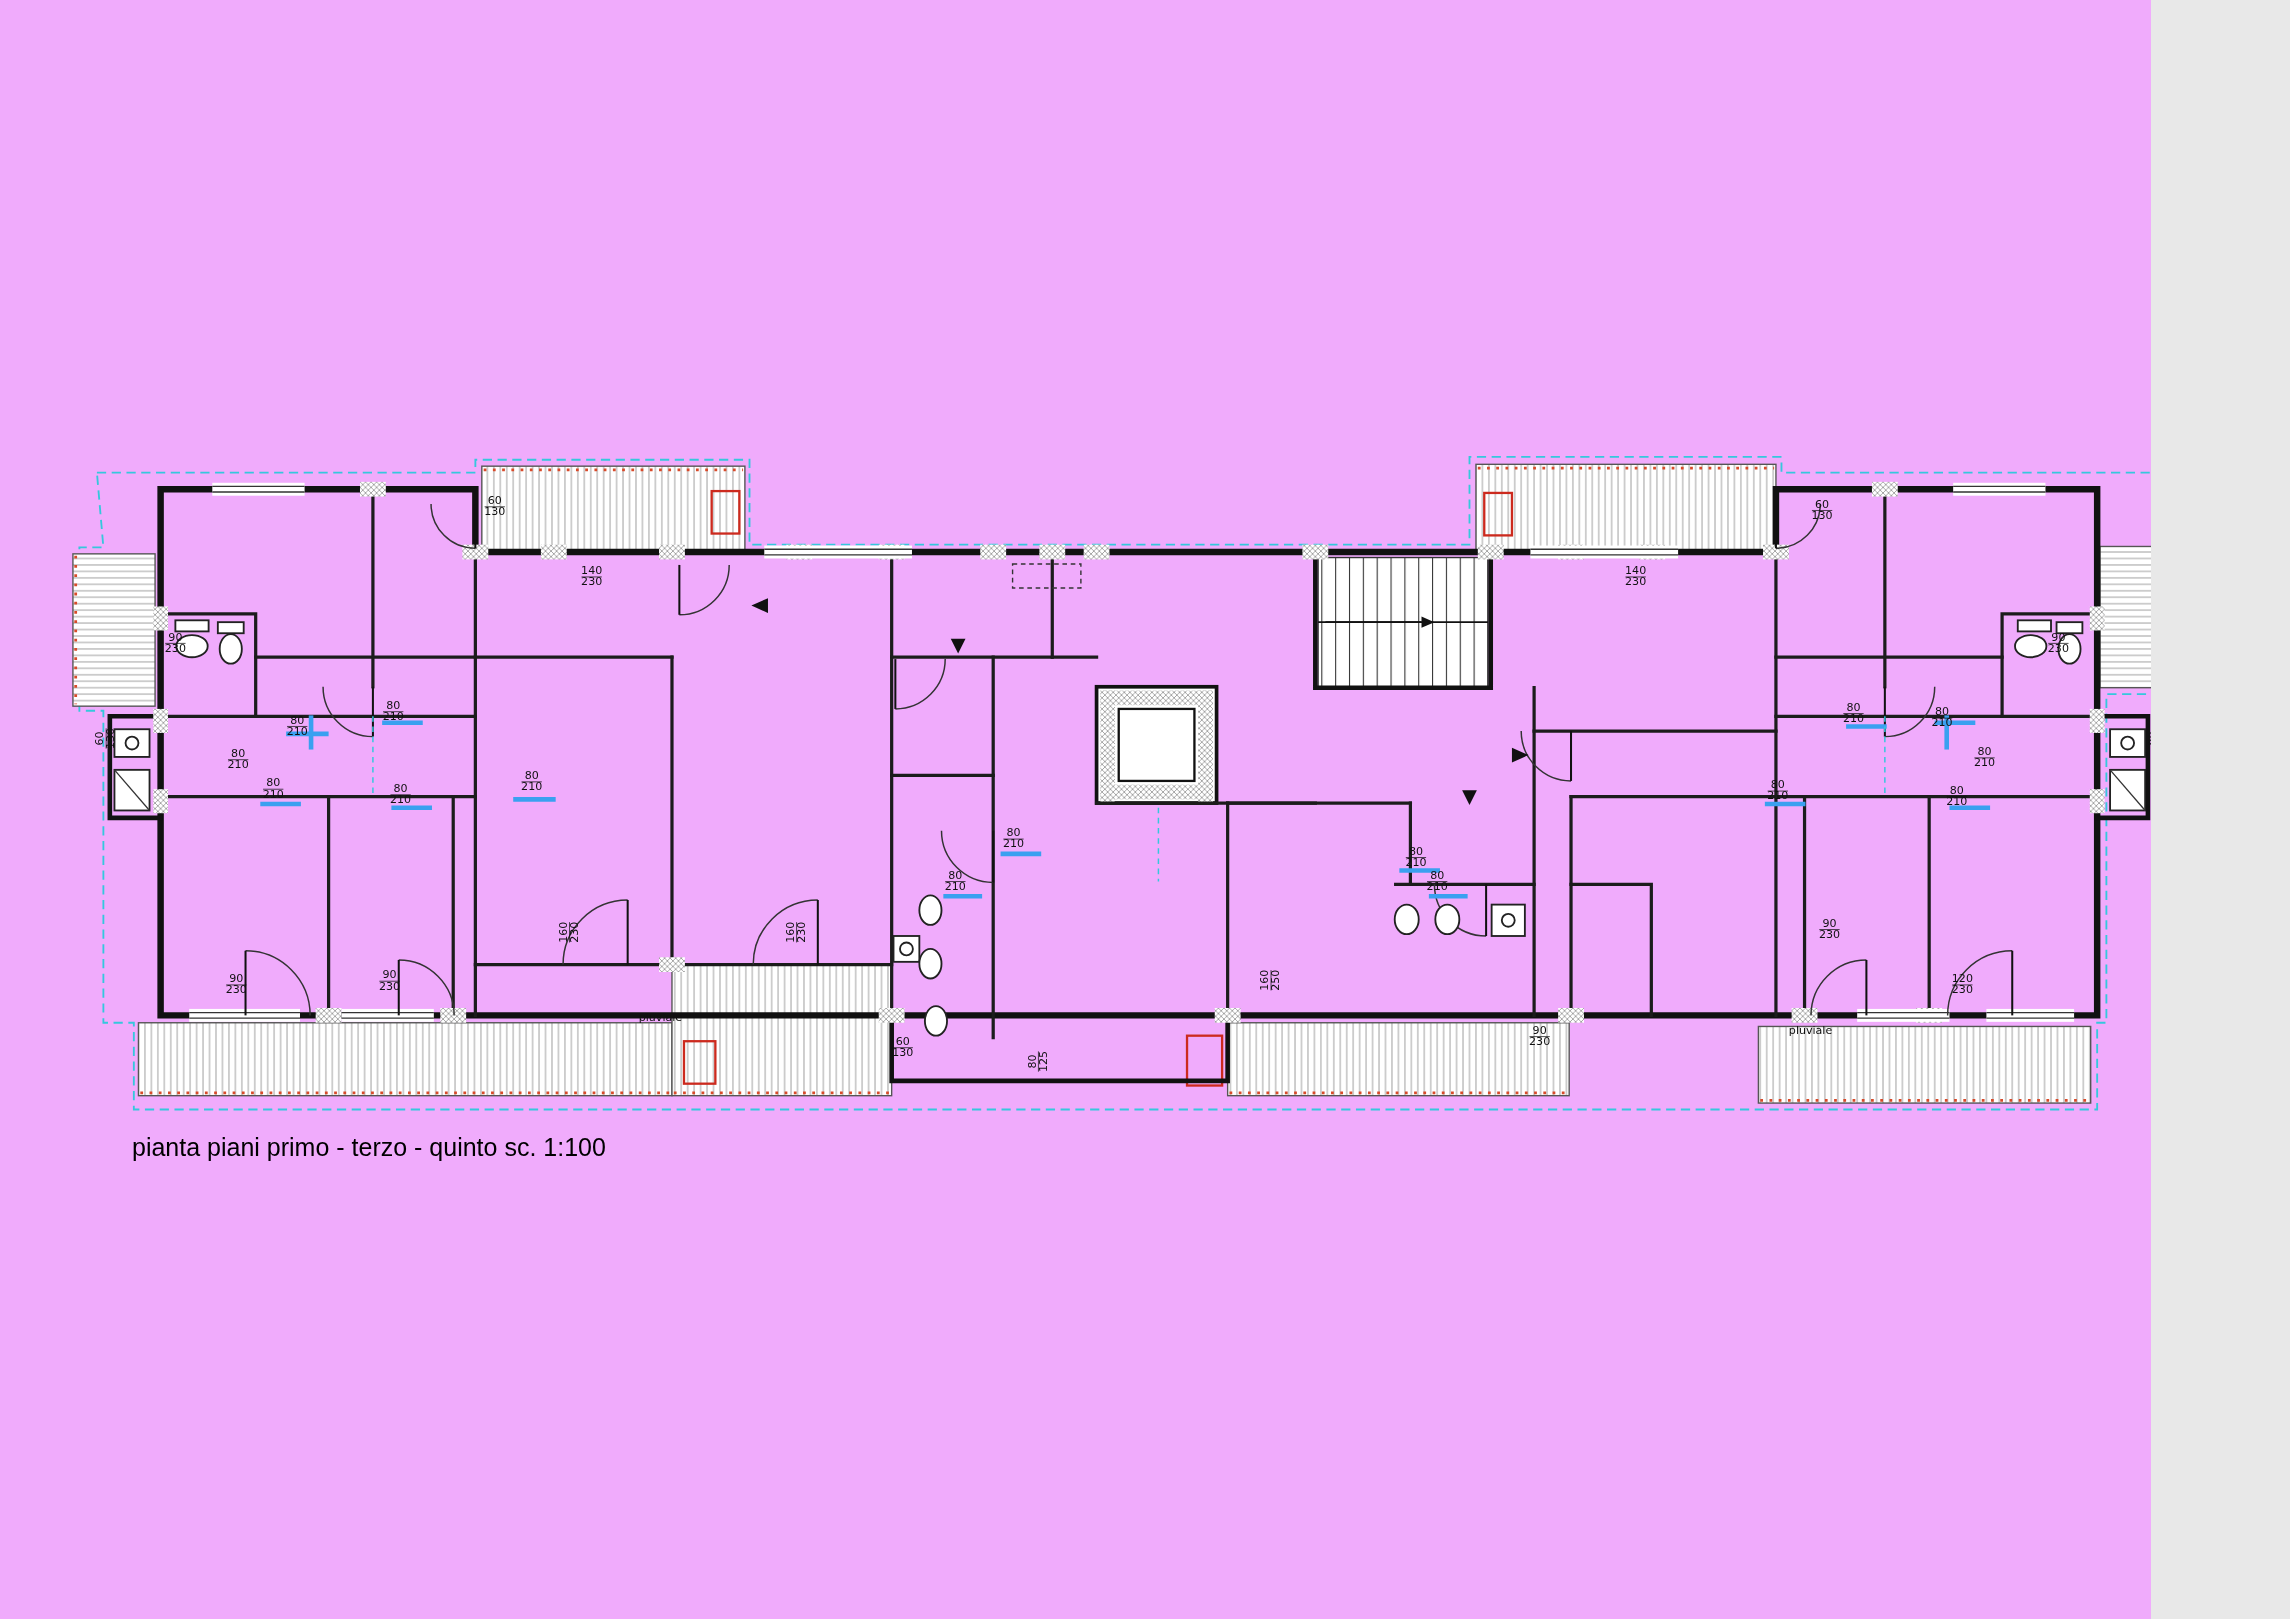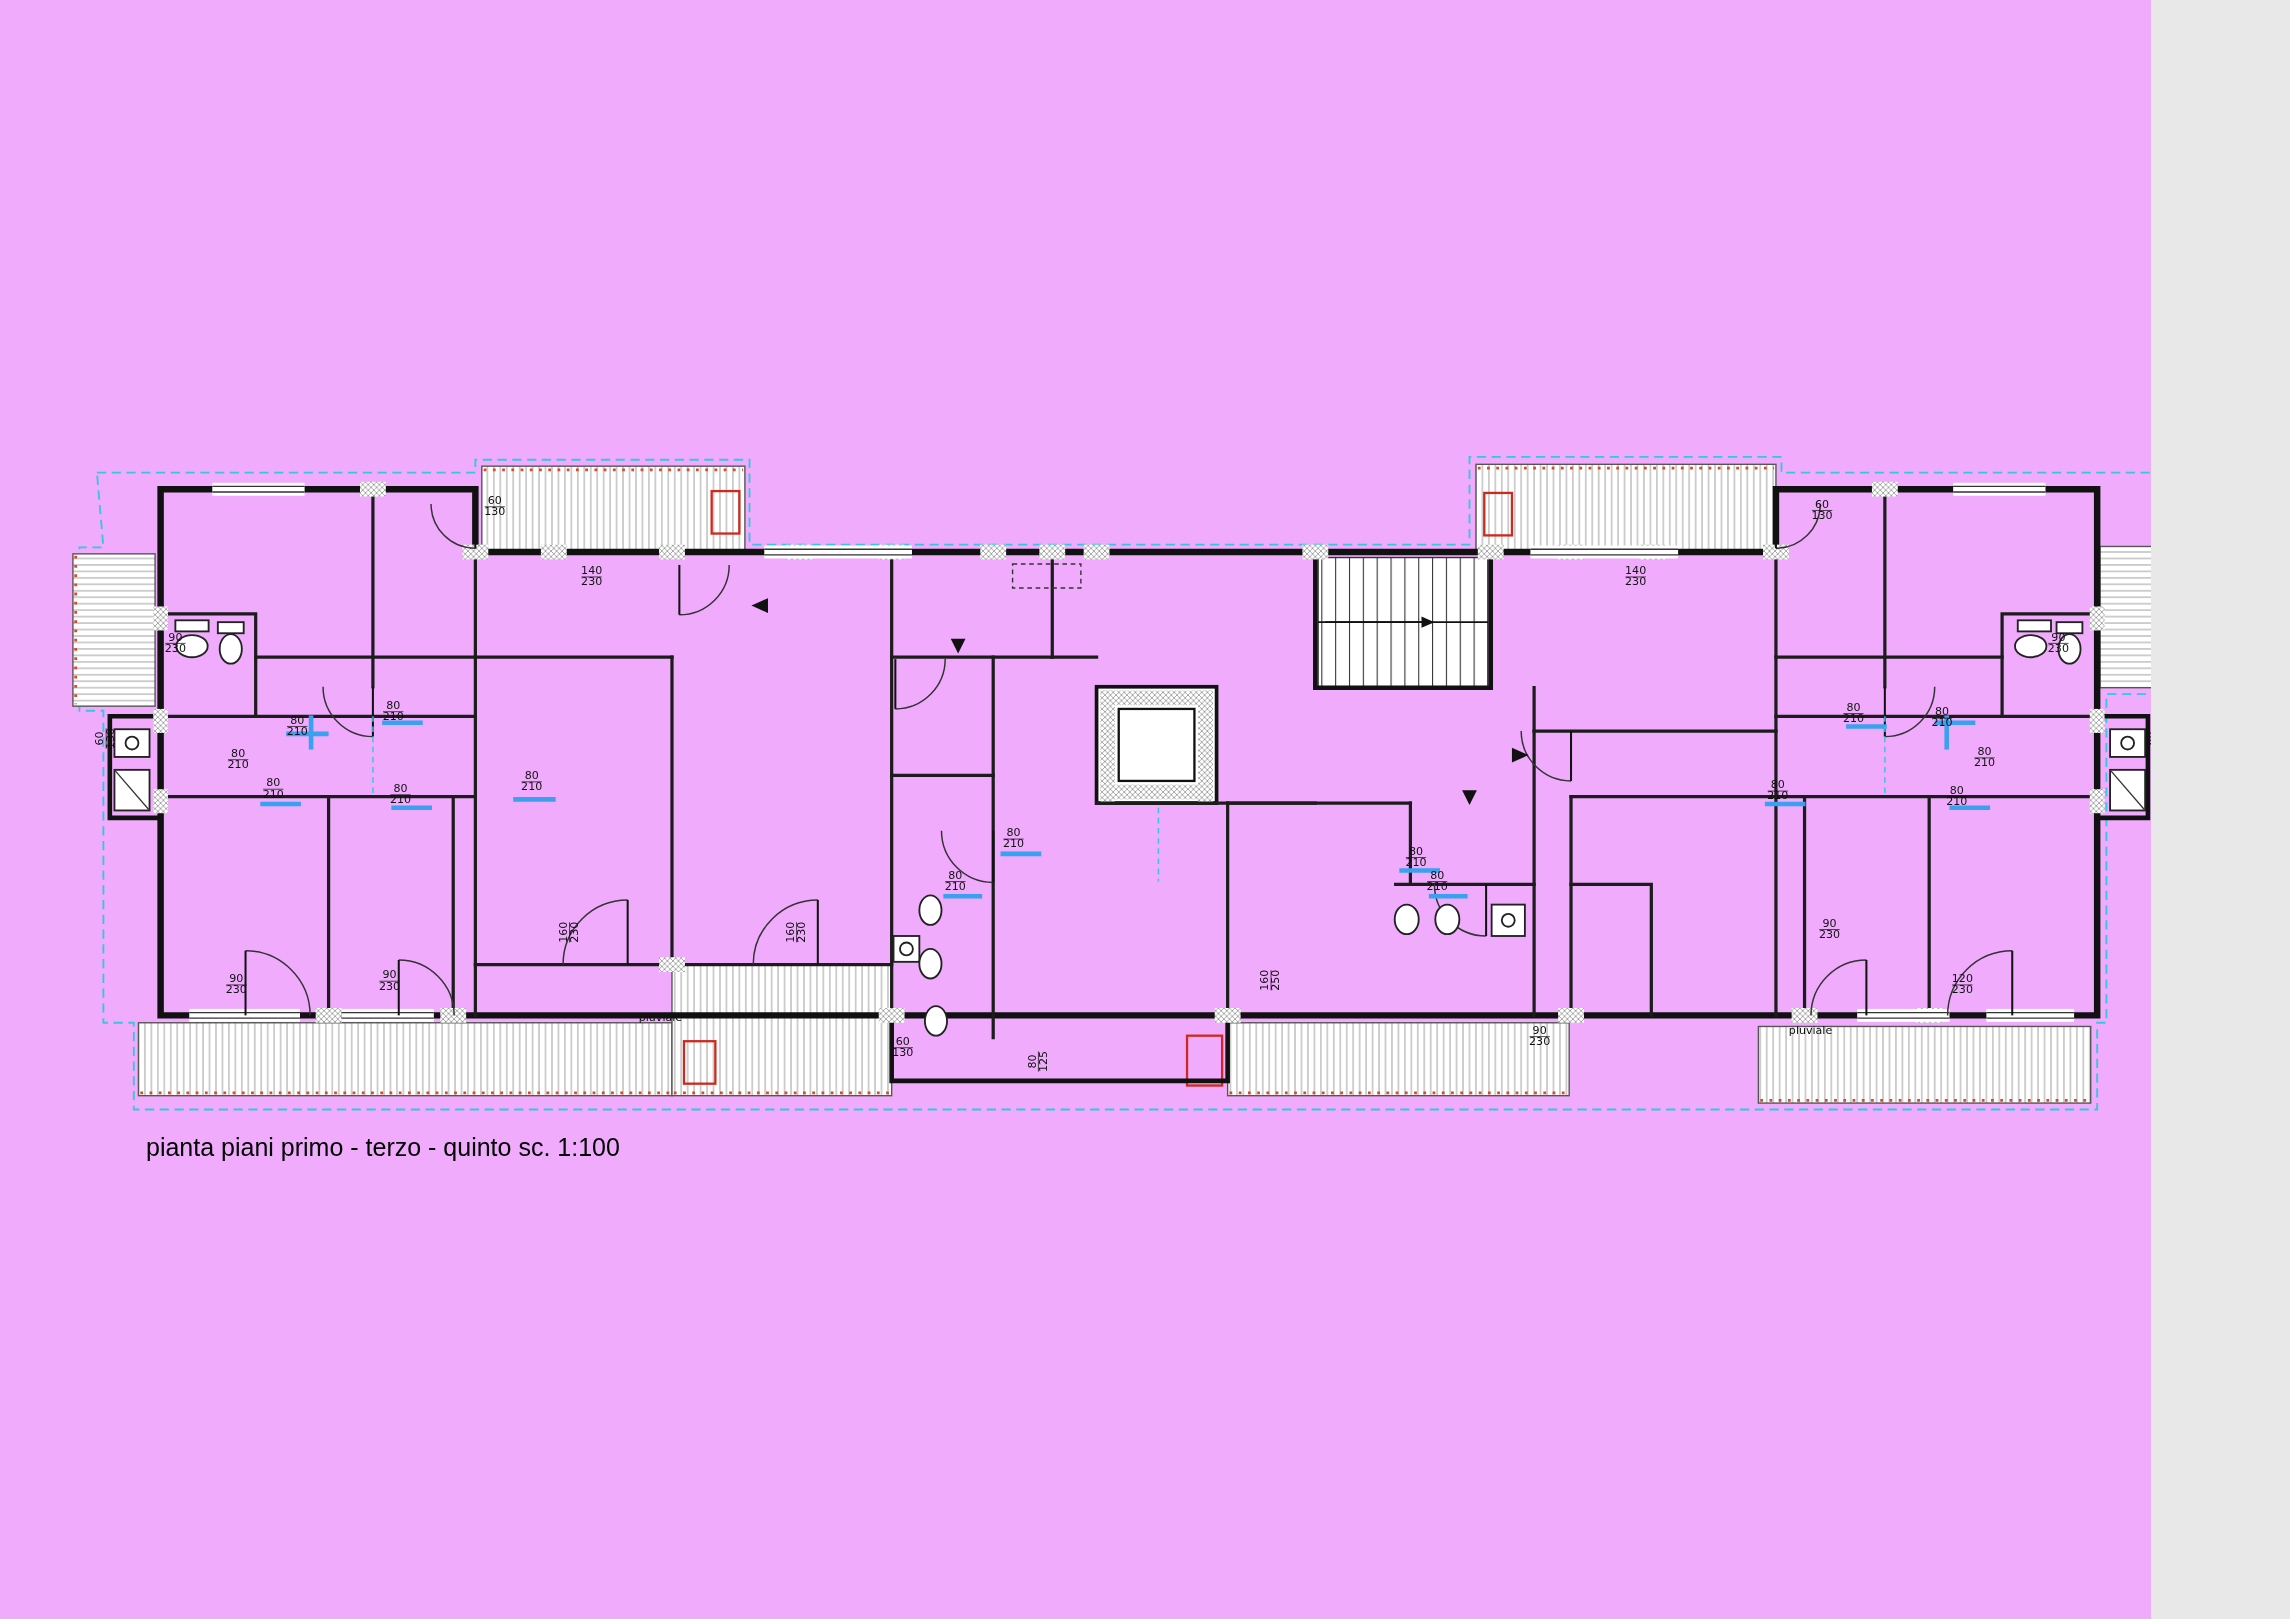--- a/index.html
+++ b/index.html
@@ -1,18 +1,18 @@
 <!DOCTYPE html>
 <html style="font-size:14.8px"><head>
 <meta charset="utf-8">
 <style>
   html,body{margin:0;padding:0;background:#e8e8e8;}
   .page{position:relative;width:2151px;height:1620px;background:#f0abfc;overflow:hidden;
         font-family:"Liberation Sans", sans-serif;}
-  .title{position:absolute;left:146px;top:1133px;font-size:25px;color:#000;
+  .title{position:absolute;left:132px;top:1133px;font-size:25px;color:#000;
          font-family:"Liberation Sans", sans-serif;}
   svg{position:absolute;left:0;top:0;}
   .dim{font:12px "DejaVu Sans", sans-serif;text-anchor:middle;fill:#111;}
   .dim-line{stroke:#111;stroke-width:0.8;}
   .note{font:12px "DejaVu Sans", sans-serif;fill:#111;}
   .wall-ext{stroke:#111;stroke-width:7;fill:none;stroke-linecap:square;}
   .wall-mid{stroke:#111;stroke-width:5;fill:none;stroke-linecap:square;}
   .wall-int{stroke:#1c1c1c;stroke-width:3.5;fill:none;stroke-linecap:square;}
   .overhang{stroke:#35c8dc;stroke-width:2;fill:none;stroke-dasharray:10 6;}
   .balc{stroke:#555;stroke-width:1.5;}

